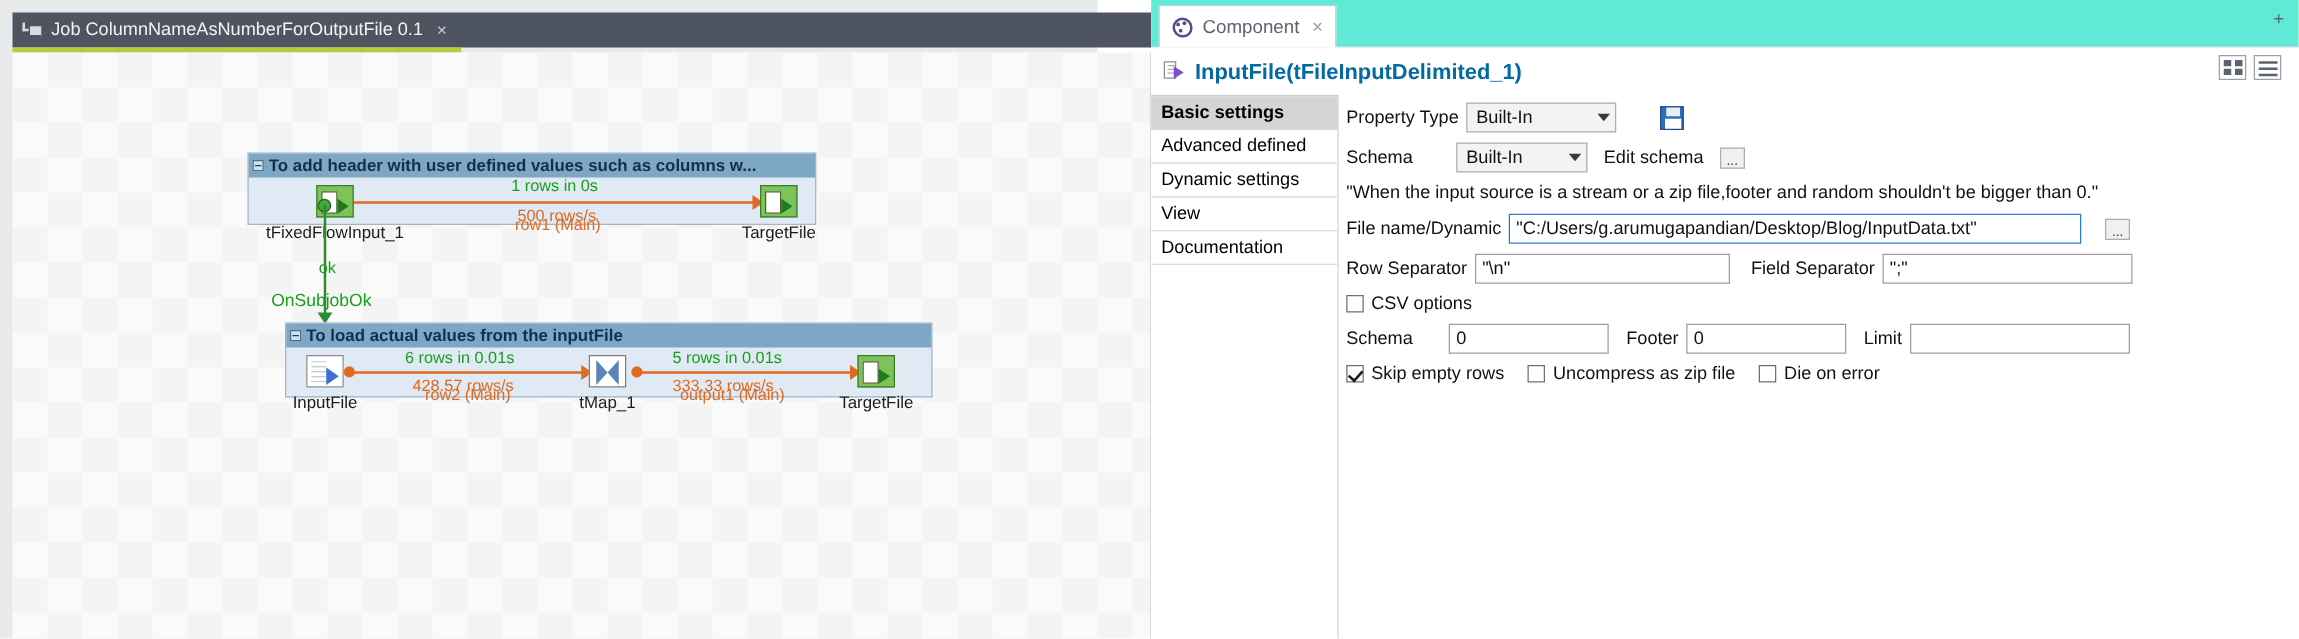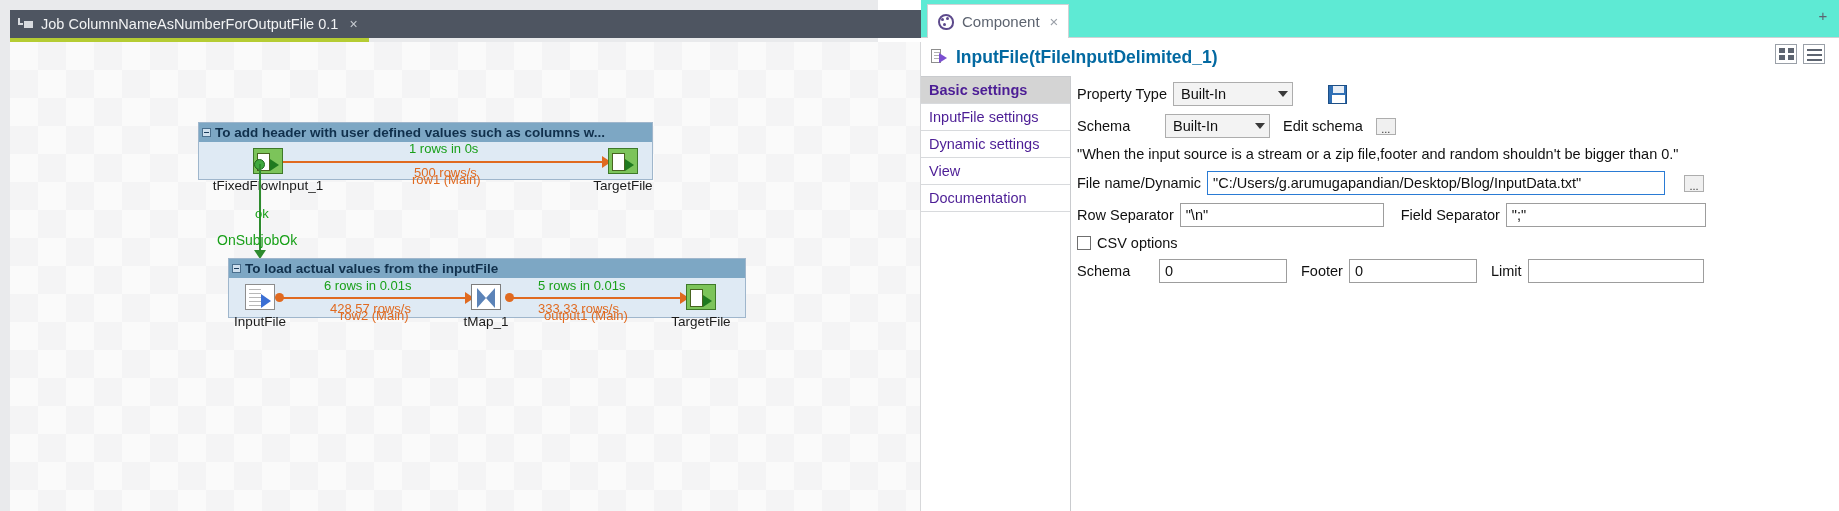--- a/index.html
+++ b/index.html
@@ -286,21 +286,21 @@
     display: flex;
   }
   .settings-list {
     width: 150px; border-right: 1px solid #c9cbce;
     border-top: 1px solid #c9cbce;
     background: #ffffff;
     flex: none;
   }
   .settings-item {
     height: 27px; display: flex; align-items: center;
-    padding-left: 8px; font-size: 14.5px; color: #4c1d95;
+    padding-left: 8px; font-size: 14.5px; color: #000000;
     border-bottom: 1px solid #d8dadd;
     white-space: nowrap;
   }
   .settings-item.active { background: #d4d4d4; font-weight: bold; }
 
   .form-area {
     flex: 1 1 auto; position: relative; padding: 6px 0 0 6px;
     background: #ffffff;
   }
 
@@ -484,21 +484,21 @@
         </div>
     </div>
 
     <div class="cmp-body">
 
       <div class="settings-list">
         <div class="settings-item active">
           <span>Basic settings</span>
         </div>
         <div class="settings-item">
-          <span>InputFile settings</span>
+          <span>Advanced defined</span>
         </div>
         <div class="settings-item">
           <span>Dynamic settings</span>
         </div>
         <div class="settings-item">
           <span>View</span>
         </div>
         <div class="settings-item">
           <span>Documentation</span>
         </div>
@@ -560,18 +560,32 @@
           <span class="flabel" style="margin-left:8px;">Footer</span>
           <div class="txt" style="width:128px;">
             <span>0</span>
           </div>
           <span class="flabel" style="margin-left:8px;">Limit</span>
           <div class="txt" style="width:176px;">
             <span></span>
           </div>
         </div>
 
+        <div class="frow" style="gap:0;">
+          <span class="cbrow">
+            <span class="cb checked"></span>
+            <span class="flabel">Skip empty rows</span>
+          </span>
+          <span class="cbrow" style="margin-left:19px;">
+            <span class="cb"></span>
+            <span class="flabel">Uncompress as zip file</span>
+          </span>
+          <span class="cbrow" style="margin-left:19px;">
+            <span class="cb"></span>
+            <span class="flabel">Die on error</span>
+          </span>
+        </div>
 
       </div>
     </div>
   </div>
 
 </div>
 
 </body></html>

